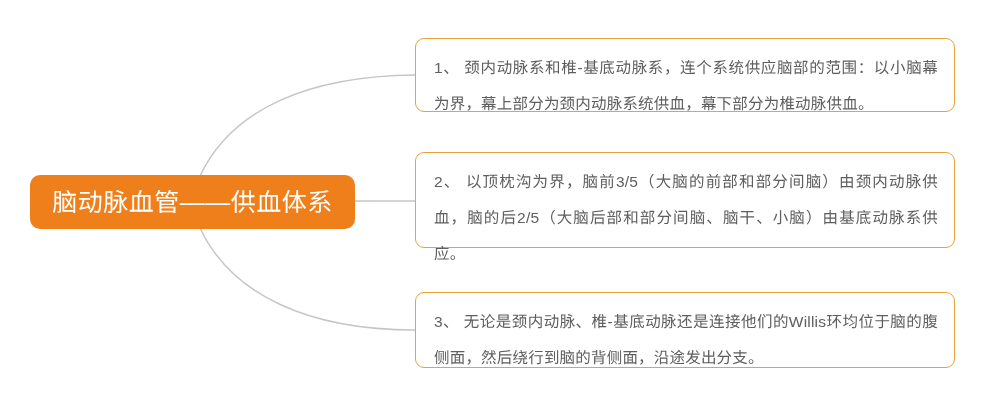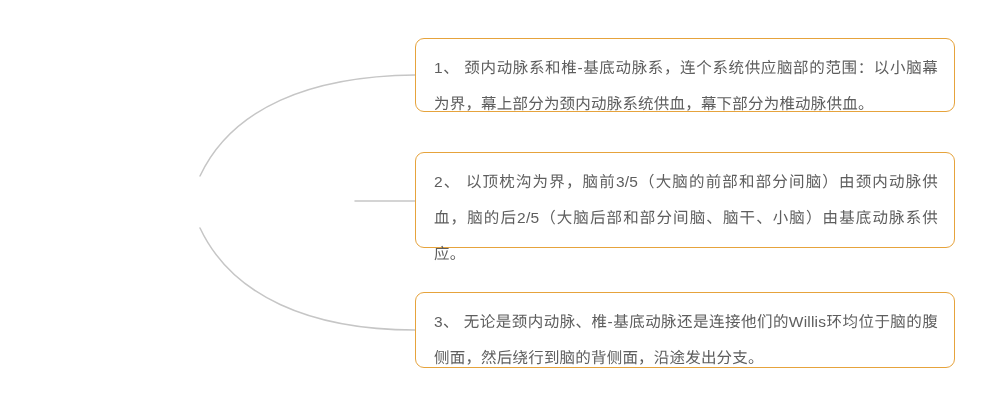--- a/index.html
+++ b/index.html
@@ -74,20 +74,23 @@
 <body>
 
 <div id="mindmap-canvas">
 
   <svg id="connector-layer" viewBox="0 0 1007 403" width="1007" height="403" xmlns="http://www.w3.org/2000/svg">
     <path d="M 200 176 C 232 108, 310 76, 415 75" fill="none" stroke="#c6c6c6" stroke-width="1.5" stroke-linecap="round"></path>
     <path d="M 355 201 L 415 201" fill="none" stroke="#c6c6c6" stroke-width="1.5" stroke-linecap="round"></path>
     <path d="M 200 228 C 232 296, 310 330, 415 330" fill="none" stroke="#c6c6c6" stroke-width="1.5" stroke-linecap="round"></path>
   </svg>
 
+  <div id="root-node" style="background:#ef7f1a;">
+    <span id="root-node-label">脑动脉血管——供血体系</span>
+  </div>
 
   <div class="branch-box" id="branch-box-1">
     <span class="branch-text">1、 颈内动脉系和椎-基底动脉系，连个系统供应脑部的范围：以小脑幕为界，幕上部分为颈内动脉系统供血，幕下部分为椎动脉供血。</span>
   </div>
 
   <div class="branch-box" id="branch-box-2">
     <span class="branch-text">2、 以顶枕沟为界，脑前3/5（大脑的前部和部分间脑）由颈内动脉供血，脑的后2/5（大脑后部和部分间脑、脑干、小脑）由基底动脉系供应。</span>
   </div>
 
   <div class="branch-box" id="branch-box-3">

